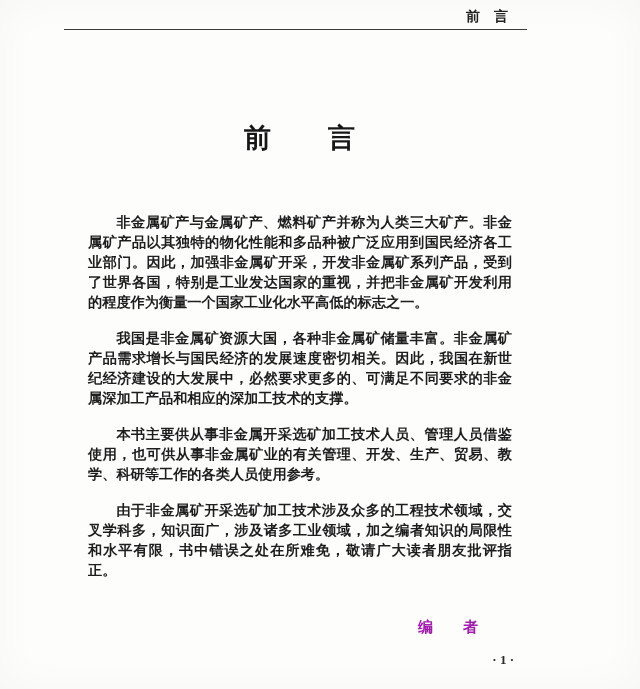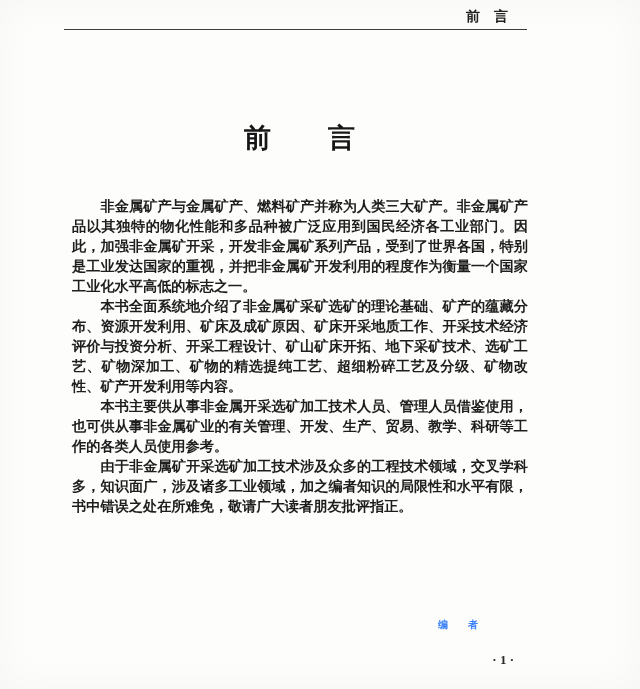--- a/index.html
+++ b/index.html
@@ -51,31 +51,31 @@
     top: 196px;
     left: 72px;
     width: 456px;
     font-size: 14.2px;
     line-height: 20px;
     text-align: justify;
     font-weight: bold;
     color: #1e1e1e;
   }
   .para {
-    margin: 0;
+    margin: 16px;
     text-indent: 2em;
   }
   .signature {
     position: absolute;
     top: 618px;
     right: 162px;
-    font-size: 10px;
+    font-size: 15px;
     font-weight: bold;
     white-space: pre;
-    color: #3b82f6;
+    color: #a21caf;
   }
   .page-number {
     position: absolute;
     top: 652px;
     right: 126px;
     font-size: 13px;
     font-weight: bold;
     color: #2a2a2a;
     white-space: pre;
   }
@@ -86,21 +86,21 @@
 <div class="page">
 
   <div class="running-header">前　言</div>
 
   <div class="header-rule"></div>
 
   <div class="doc-title">前　　言</div>
 
   <div class="doc-body">
       <p class="para">非金属矿产与金属矿产、燃料矿产并称为人类三大矿产。非金属矿产品以其独特的物化性能和多品种被广泛应用到国民经济各工业部门。因此，加强非金属矿开采，开发非金属矿系列产品，受到了世界各国，特别是工业发达国家的重视，并把非金属矿开发利用的程度作为衡量一个国家工业化水平高低的标志之一。</p>
-      <p class="para">本书全面系统地介绍了非金属矿采矿选矿的理论基础、矿产的蕴藏分布、资源开发利用、矿床及成矿原因、矿床开采地质工作、开采技术经济评价与投资分析、开采工程设计、矿山矿床开拓、地下采矿技术、选矿工艺、矿物深加工、矿物的精选提纯工艺、超细粉碎工艺及分级、矿物改性、矿产开发利用等内容。</p>
+      <p class="para">我国是非金属矿资源大国，各种非金属矿储量丰富。非金属矿产品需求增长与国民经济的发展速度密切相关。因此，我国在新世纪经济建设的大发展中，必然要求更多的、可满足不同要求的非金属深加工产品和相应的深加工技术的支撑。</p>
       <p class="para">本书主要供从事非金属开采选矿加工技术人员、管理人员借鉴使用，也可供从事非金属矿业的有关管理、开发、生产、贸易、教学、科研等工作的各类人员使用参考。</p>
       <p class="para">由于非金属矿开采选矿加工技术涉及众多的工程技术领域，交叉学科多，知识面广，涉及诸多工业领域，加之编者知识的局限性和水平有限，书中错误之处在所难免，敬请广大读者朋友批评指正。</p>
     </div>
 
   <div class="signature">编　　者</div>
 
   <div class="page-number">· 1 ·</div>
 
 </div>
 

